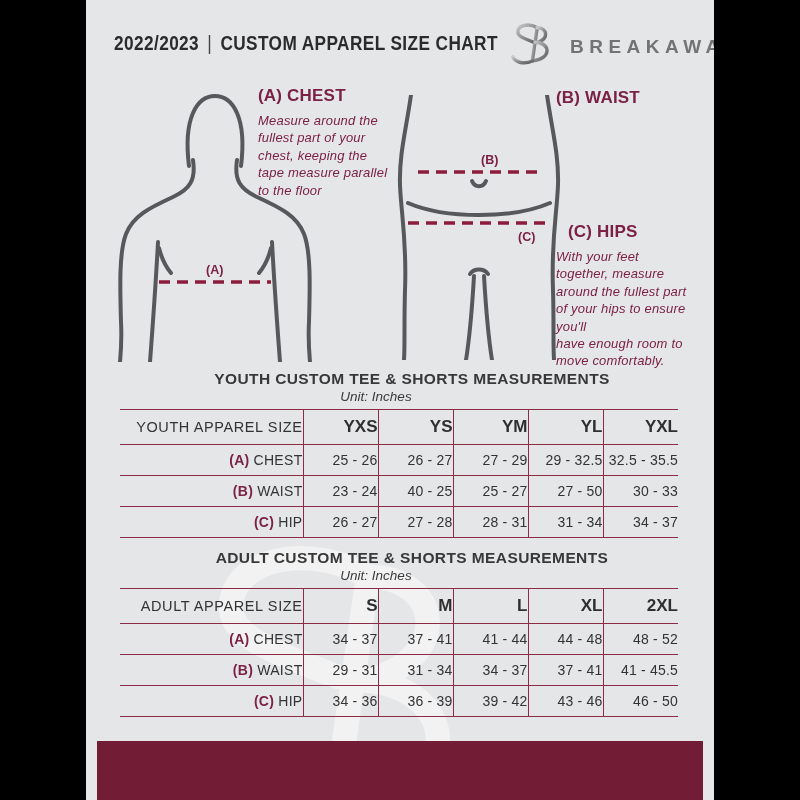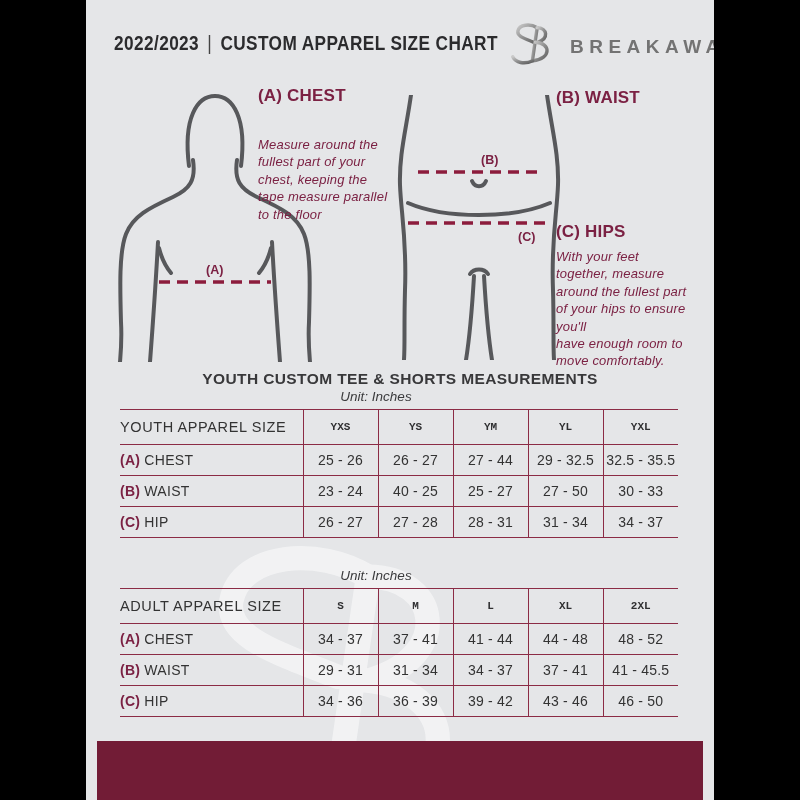--- a/index.html
+++ b/index.html
@@ -20,37 +20,37 @@
   .fig path{fill:none;stroke:#57585b;stroke-width:4;stroke-linecap:round;}
   .fig .dash{stroke:#8C1C3C;stroke-width:3.5;stroke-dasharray:11 7;stroke-linecap:butt;}
   .mlabel{position:absolute;font-size:12.5px;font-weight:bold;color:#7B2143;}
 
   
   .guide-h{position:absolute;font-size:17px;font-weight:bold;color:#7B2143;letter-spacing:.2px;}
   .guide-p{position:absolute;font-size:13px;font-style:italic;color:#7B2143;line-height:1.34;
            white-space:pre-line;letter-spacing:.2px;}
 
   
-  .sec-title{position:absolute;left:0;width:628px;text-align:center;font-size:15.5px;font-weight:bold;
+  .sec-title{position:absolute;left:12px;width:628px;text-align:center;font-size:15.5px;font-weight:bold;
              color:#38383a;letter-spacing:.4px;}
   .sec-unit{position:absolute;left:0;width:580px;text-align:center;font-size:13.5px;font-style:italic;
             color:#3b3b3d;}
 
   
   table.size{position:absolute;left:34px;width:558px;border-collapse:collapse;table-layout:fixed;}
   table.size col.c0{width:183px;}
   table.size col.cv{width:75px;}
-  table.size th,table.size td{border-left:1.5px solid #8B2B45;padding:0;vertical-align:middle;}
+  table.size th,table.size td{border-left:1.5px solid #8B2B45;padding:0;vertical-align:middle;text-align:right;}
   table.size th:first-child,table.size td:first-child{border-left:none;}
   table.size tr{border-top:1.5px solid #8B2B45;}
   table.size tr.last{border-bottom:1.5px solid #8B2B45;}
   table.size tr.head th{height:34px;}
   table.size td{height:30px;}
   th.lblh{font-weight:normal;font-size:14.5px;color:#333;text-align:left;padding-left:13px;letter-spacing:.6px;}
-  th.szh{font-size:11px;color:#2f2f31;text-align:center;font-family:Liberation Mono, monospace;}
+  th.szh{font-size:17px;color:#2f2f31;text-align:center;}
   td.lbl{font-size:14px;color:#333;text-align:left;padding-left:13px;letter-spacing:.3px;}
   td.lbl .pfx{font-weight:bold;color:#7B2143;margin-right:4px;}
   td.val{font-size:14px;color:#333;text-align:center;letter-spacing:.2px;}
 
   
   .watermark{position:absolute;left:58px;top:522px;width:375px;height:340px;opacity:.5;}
   .watermark path{fill:none;stroke:#ffffff;stroke-width:4;stroke-linecap:round;}
   .footer-bar{position:absolute;left:11px;top:741px;width:606px;height:59px;background:#721C36;}
 </style>
 </head>
@@ -100,29 +100,29 @@
       <path d="M80,179 C84,173 94,173 98,179" stroke-width="3"></path>
       <path d="M84,181 C82,215 80,240 76,265" stroke-width="3"></path>
       <path d="M94,181 C96,215 98,240 102,265" stroke-width="3"></path>
       <path class="dash" d="M28,77 L152,77"></path>
       <path class="dash" d="M18,128 L156,128"></path>
     </svg>
     <div class="mlabel" style="left:395px;top:153px;">(B)</div>
     <div class="mlabel" style="left:432px;top:230px;">(C)</div>
 
     <div class="guide-h" style="left:172px;top:86px;">(A) CHEST</div>
-    <div class="guide-p" style="left:172px;top:112px;width:170px;margin-top:24px;">Measure around the
+    <div class="guide-p" style="left:172px;top:112px;width:170px;">Measure around the
 fullest part of your
 chest, keeping the
 tape measure parallel
 to the floor</div>
 
     <div class="guide-h" style="left:470px;top:88px;">(B) WAIST</div>
 
-    <div class="guide-h" style="left:470px;top:222px;">(C) HIPS</div>
+    <div class="guide-h" style="left:482px;top:222px;">(C) HIPS</div>
     <div class="guide-p" style="left:470px;top:248px;width:155px;">With your feet
 together, measure
 around the fullest part
 of your hips to ensure
 you'll
 have enough room to
 move comfortably.</div>
 
     <svg class="watermark" viewBox="0 0 60 56" preserveAspectRatio="xMidYMid meet">
       <g>
@@ -152,21 +152,21 @@
         <th class="szh">YXS</th>
         <th class="szh">YS</th>
         <th class="szh">YM</th>
         <th class="szh">YL</th>
         <th class="szh">YXL</th>
       </tr>
       <tr>
         <td class="lbl"><span class="pfx">(A)</span><span>CHEST</span></td>
         <td class="val">25 - 26</td>
         <td class="val">26 - 27</td>
-        <td class="val">27 - 44</td>
+        <td class="val">27 - 29</td>
         <td class="val">29 - 32.5</td>
         <td class="val">32.5 - 35.5</td>
       </tr>
       <tr>
         <td class="lbl"><span class="pfx">(B)</span><span>WAIST</span></td>
         <td class="val">23 - 24</td>
         <td class="val">40 - 25</td>
         <td class="val">25 - 27</td>
         <td class="val">27 - 50</td>
         <td class="val">30 - 33</td>
@@ -175,20 +175,21 @@
         <td class="lbl"><span class="pfx">(C)</span><span>HIP</span></td>
         <td class="val">26 - 27</td>
         <td class="val">27 - 28</td>
         <td class="val">28 - 31</td>
         <td class="val">31 - 34</td>
         <td class="val">34 - 37</td>
       </tr>
     </tbody>
       </table>
 
+    <div class="sec-title" style="top:549px;">ADULT CUSTOM TEE &amp; SHORTS MEASUREMENTS</div>
     <div class="sec-unit" style="top:568px;">Unit: Inches</div>
 
     <table class="size" style="top:588px;">
       <colgroup>
           <col class="c0">
           <col class="cv">
           <col class="cv">
           <col class="cv">
           <col class="cv">
           <col class="cv">

